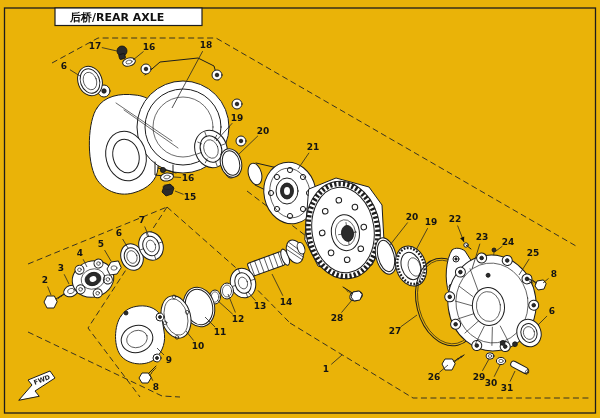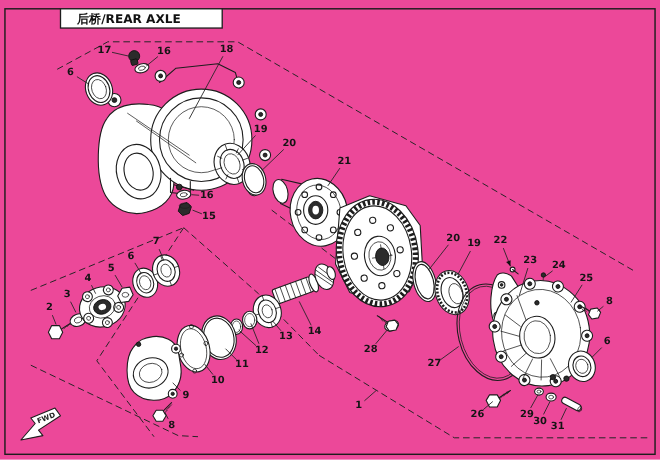--- a/index.html
+++ b/index.html
@@ -1,16 +1,16 @@
 <!DOCTYPE html>
 <html><head>
 <meta charset="utf-8">
 <style>
   html,body{margin:0;padding:0;background:#fff;}
-  .page{position:relative;width:600px;height:418px;background:#ec4899;overflow:hidden;
+  .page{position:relative;width:600px;height:418px;background:#eab308;overflow:hidden;
         font-family:"DejaVu Sans",sans-serif;}
   svg{position:absolute;left:0;top:0;}
   .ln{fill:none;stroke:#1d1d1d;stroke-width:1;stroke-linecap:round;stroke-linejoin:round;}
   .thin{stroke-width:0.65;}
   .fillw{fill:#ffffff;}
   .dark{fill:#2b2b2b;stroke:#111;stroke-width:0.8;}
   .teeth{fill:none;stroke:#1d1d1d;stroke-width:5;stroke-dasharray:2.3 2.1;}
   .teeth2{fill:none;stroke:#1d1d1d;stroke-width:2.4;stroke-dasharray:1.8 1.5;}
   .dash{fill:none;stroke:#242424;stroke-width:0.9;stroke-dasharray:6 3.5;}
   .leader{stroke:#242424;stroke-width:0.8;}

